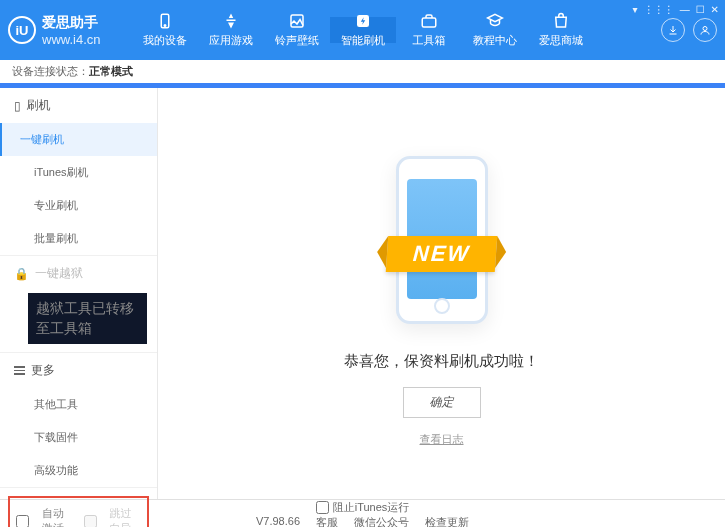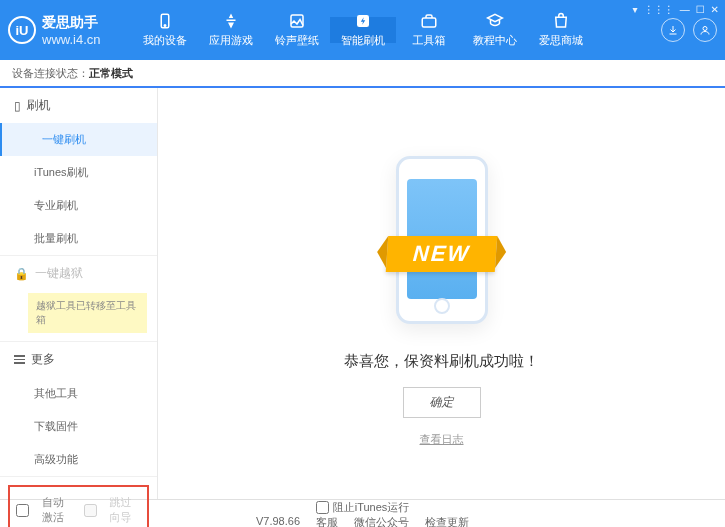--- a/index.html
+++ b/index.html
@@ -15,31 +15,31 @@
 .nav { display: flex; flex: 1; height: 100%; }
 .nav-item { width: 66px; display: flex; flex-direction: column; align-items: center; justify-content: center; color: #fff; font-size: 11px; cursor: pointer; gap: 3px; }
 .nav-item.active { background: #1e7ce0; }
 .nav-icon { width: 20px; height: 18px; display: flex; align-items: center; justify-content: center; }
 
 .header-ctrl { display: flex; gap: 8px; align-items: center; }
 .ctrl-top { position: absolute; top: 4px; right: 6px; display: flex; gap: 6px; color: #fff; font-size: 10px; }
 .ctrl-top span { cursor: pointer; opacity: 0.9; }
 .circle-btn { width: 24px; height: 24px; border: 1.5px solid rgba(255,255,255,0.7); border-radius: 50%; display: flex; align-items: center; justify-content: center; color: #fff; cursor: pointer; }
 
-.status-bar { height: 28px; border-bottom: 2px solid #3b82f6; display: flex; align-items: center; padding: 0 12px; font-size: 11px; color: #666; }
+.status-bar { height: 28px; border-bottom: 5px solid #3b82f6; display: flex; align-items: center; padding: 0 12px; font-size: 11px; color: #666; }
 .status-bar b { color: #333; }
 
 .body { display: flex; height: 411px; }
 .sidebar { width: 158px; border-right: 1px solid #e8e8e8; display: flex; flex-direction: column; }
 .sb-section { border-bottom: 1px solid #f0f0f0; }
 .sb-head { padding: 9px 14px; color: #555; font-size: 12px; display: flex; align-items: center; gap: 6px; cursor: pointer; }
 .sb-item { padding: 9px 14px 9px 34px; font-size: 11px; color: #666; cursor: pointer; }
-.sb-item.active { background: #eaf3fe; color: #2d8cf0; border-left: 2px solid #2d8cf0; padding-left: 40px; }
+.sb-item.active { background: #eaf3fe; color: #2d8cf0; border-left: 2px solid #2d8cf0; padding-left: 18px; }
 .sb-lock { color: #bbb; }
-.sb-sub-note { background: #fef9c3; margin: 2px 10px 8px 28px; padding: 6px 8px; font-size: 10px; color: #888; line-height: 1.4; }
+.sb-sub-note { background: #0f172a; margin: 2px 10px 8px 28px; padding: 6px 8px; font-size: 14px; color: #888; line-height: 1.4; }
 
 .checkbox-row { border: 2px solid #e74c3c; margin: 8px; padding: 8px 6px; display: flex; gap: 10px; font-size: 11px; color: #888; }
 .checkbox-row label { display: flex; align-items: center; gap: 13px; cursor: pointer; }
 .checkbox-row input { cursor: pointer; }
 .checkbox-row .dis { color: #ccc; }
 
 .main { flex: 1; display: flex; flex-direction: column; align-items: center; justify-content: center; position: relative; }
 .illus { width: 180px; height: 200px; position: relative; display: flex; align-items: center; justify-content: center; }
 .phone { width: 92px; height: 168px; background: #fff; border: 3px solid #d9e6f5; border-radius: 14px; position: relative; box-shadow: 0 6px 20px rgba(0,0,0,0.08); }
 .phone::before { content: ""; position: absolute; top: 20px; left: 8px; right: 8px; bottom: 22px; background: linear-gradient(#7ec4f8,#5ab0f0); border-radius: 4px; }

